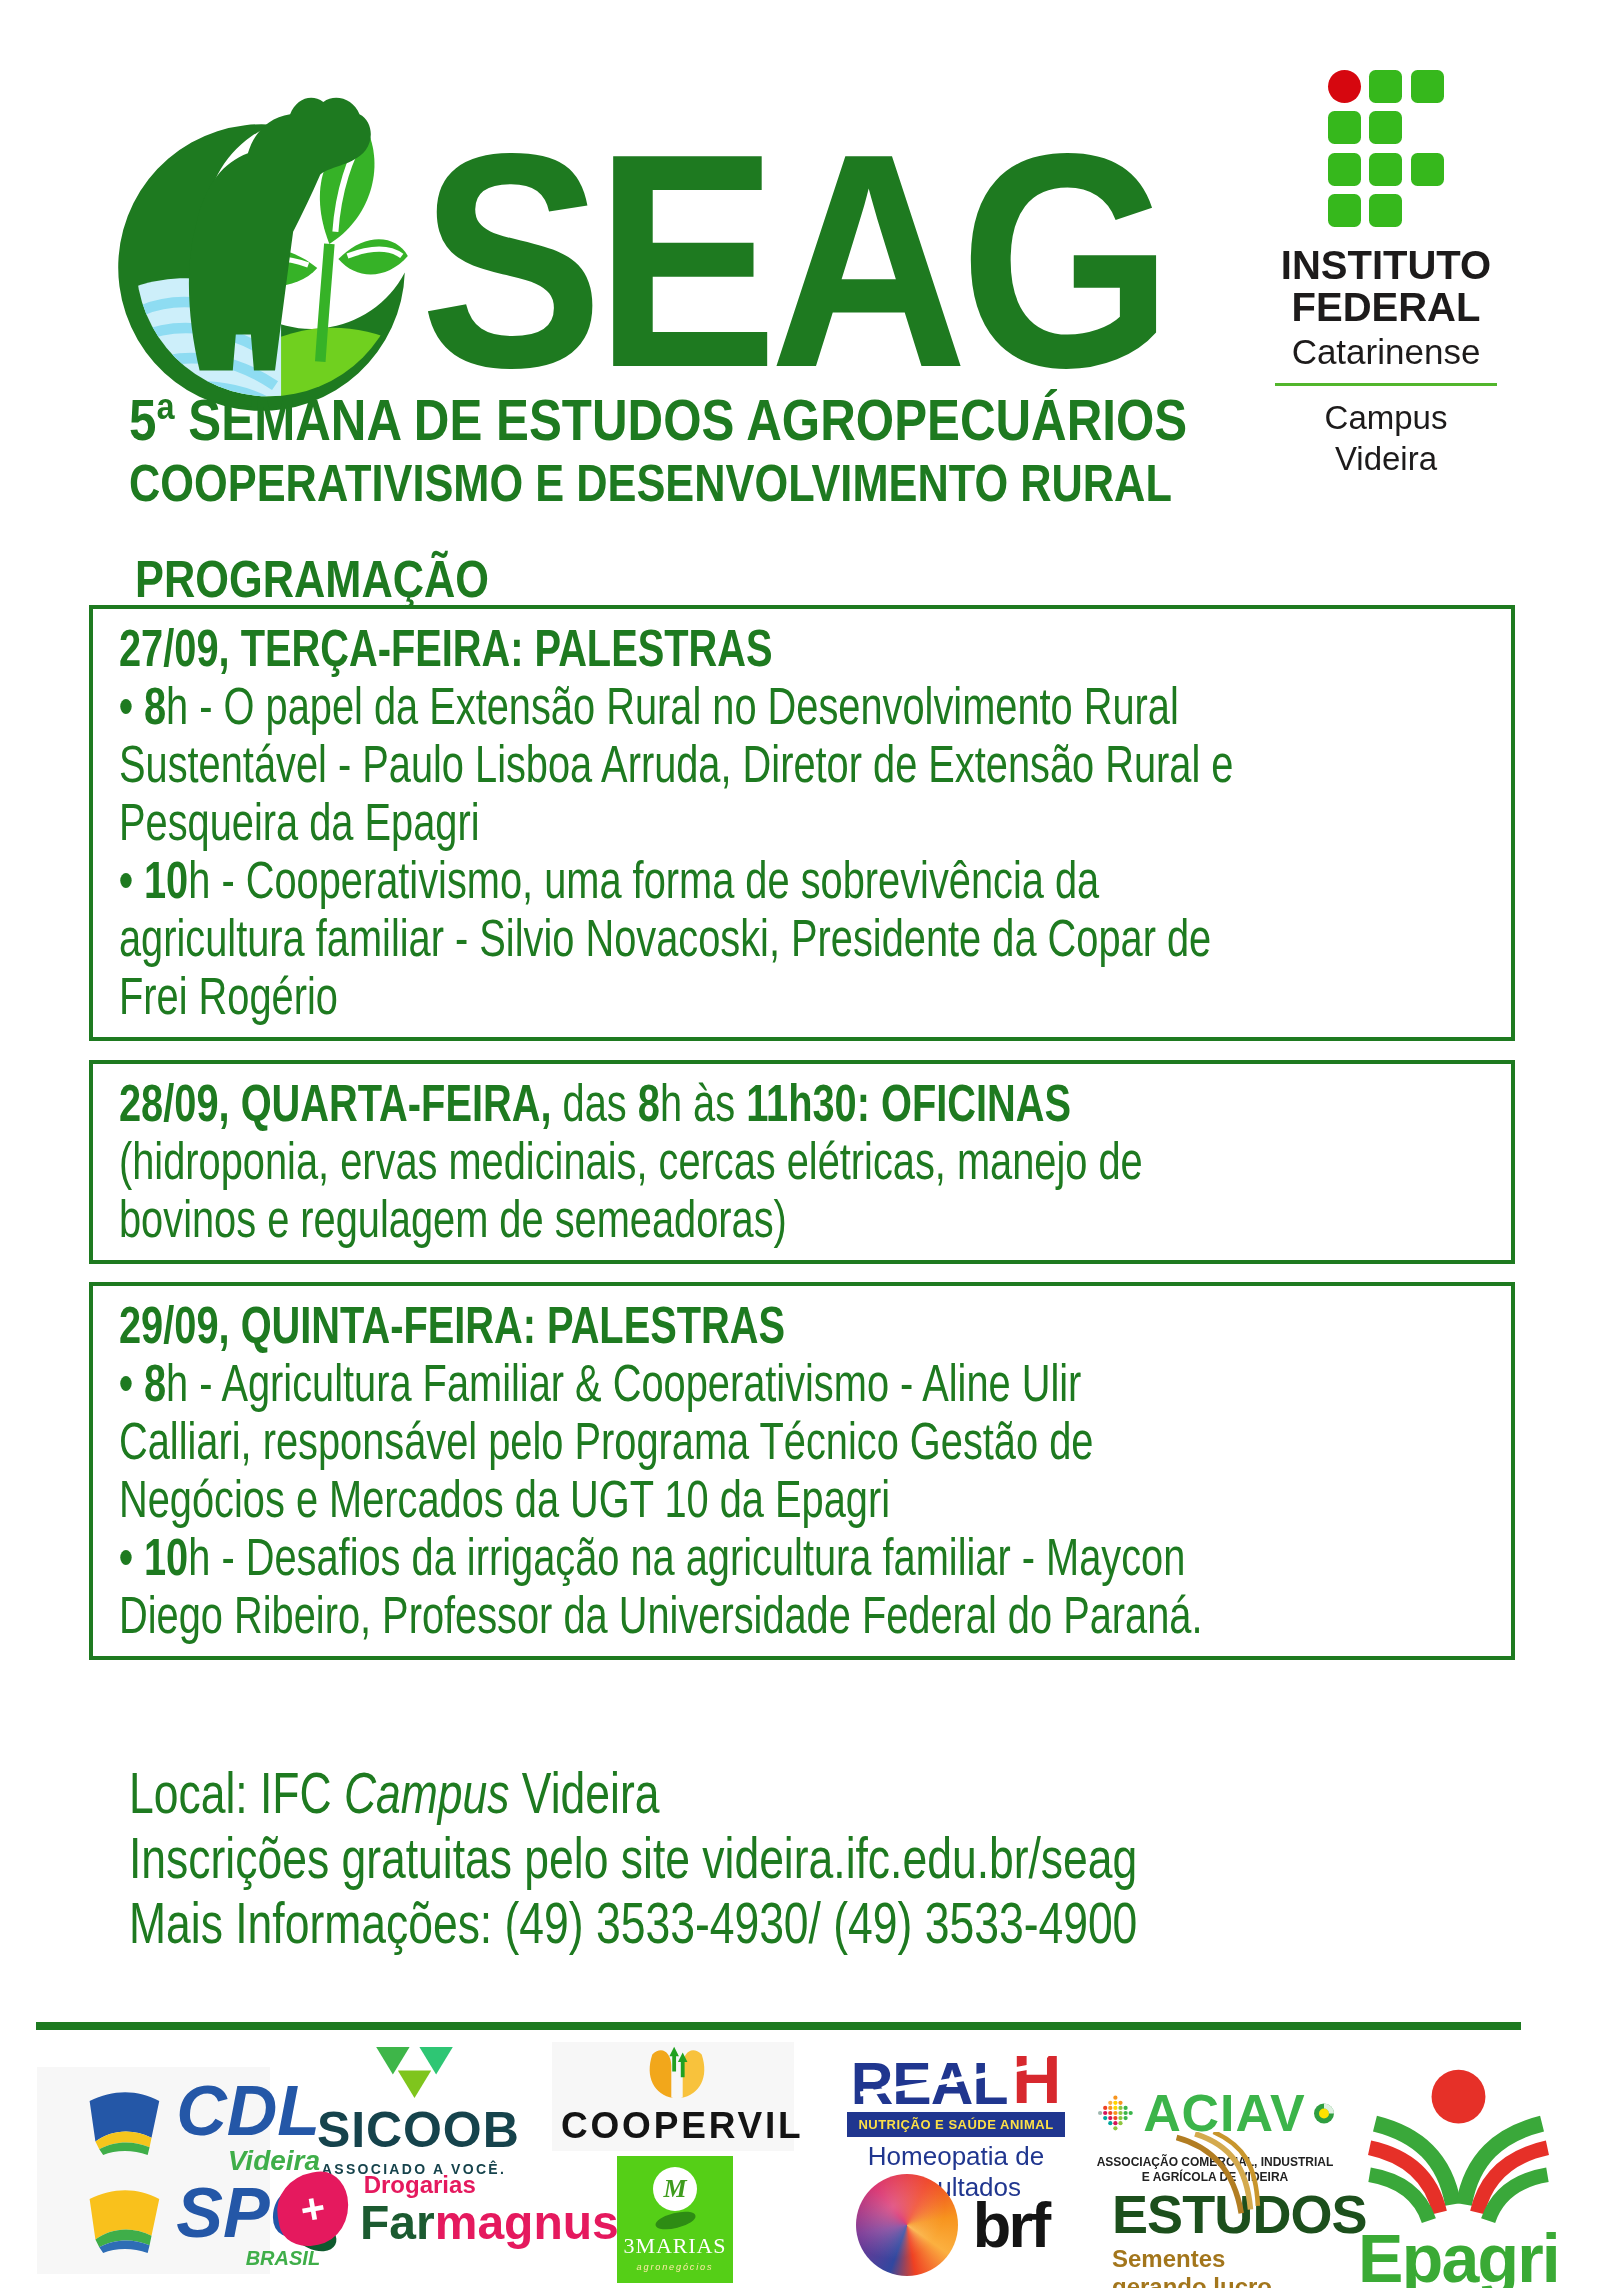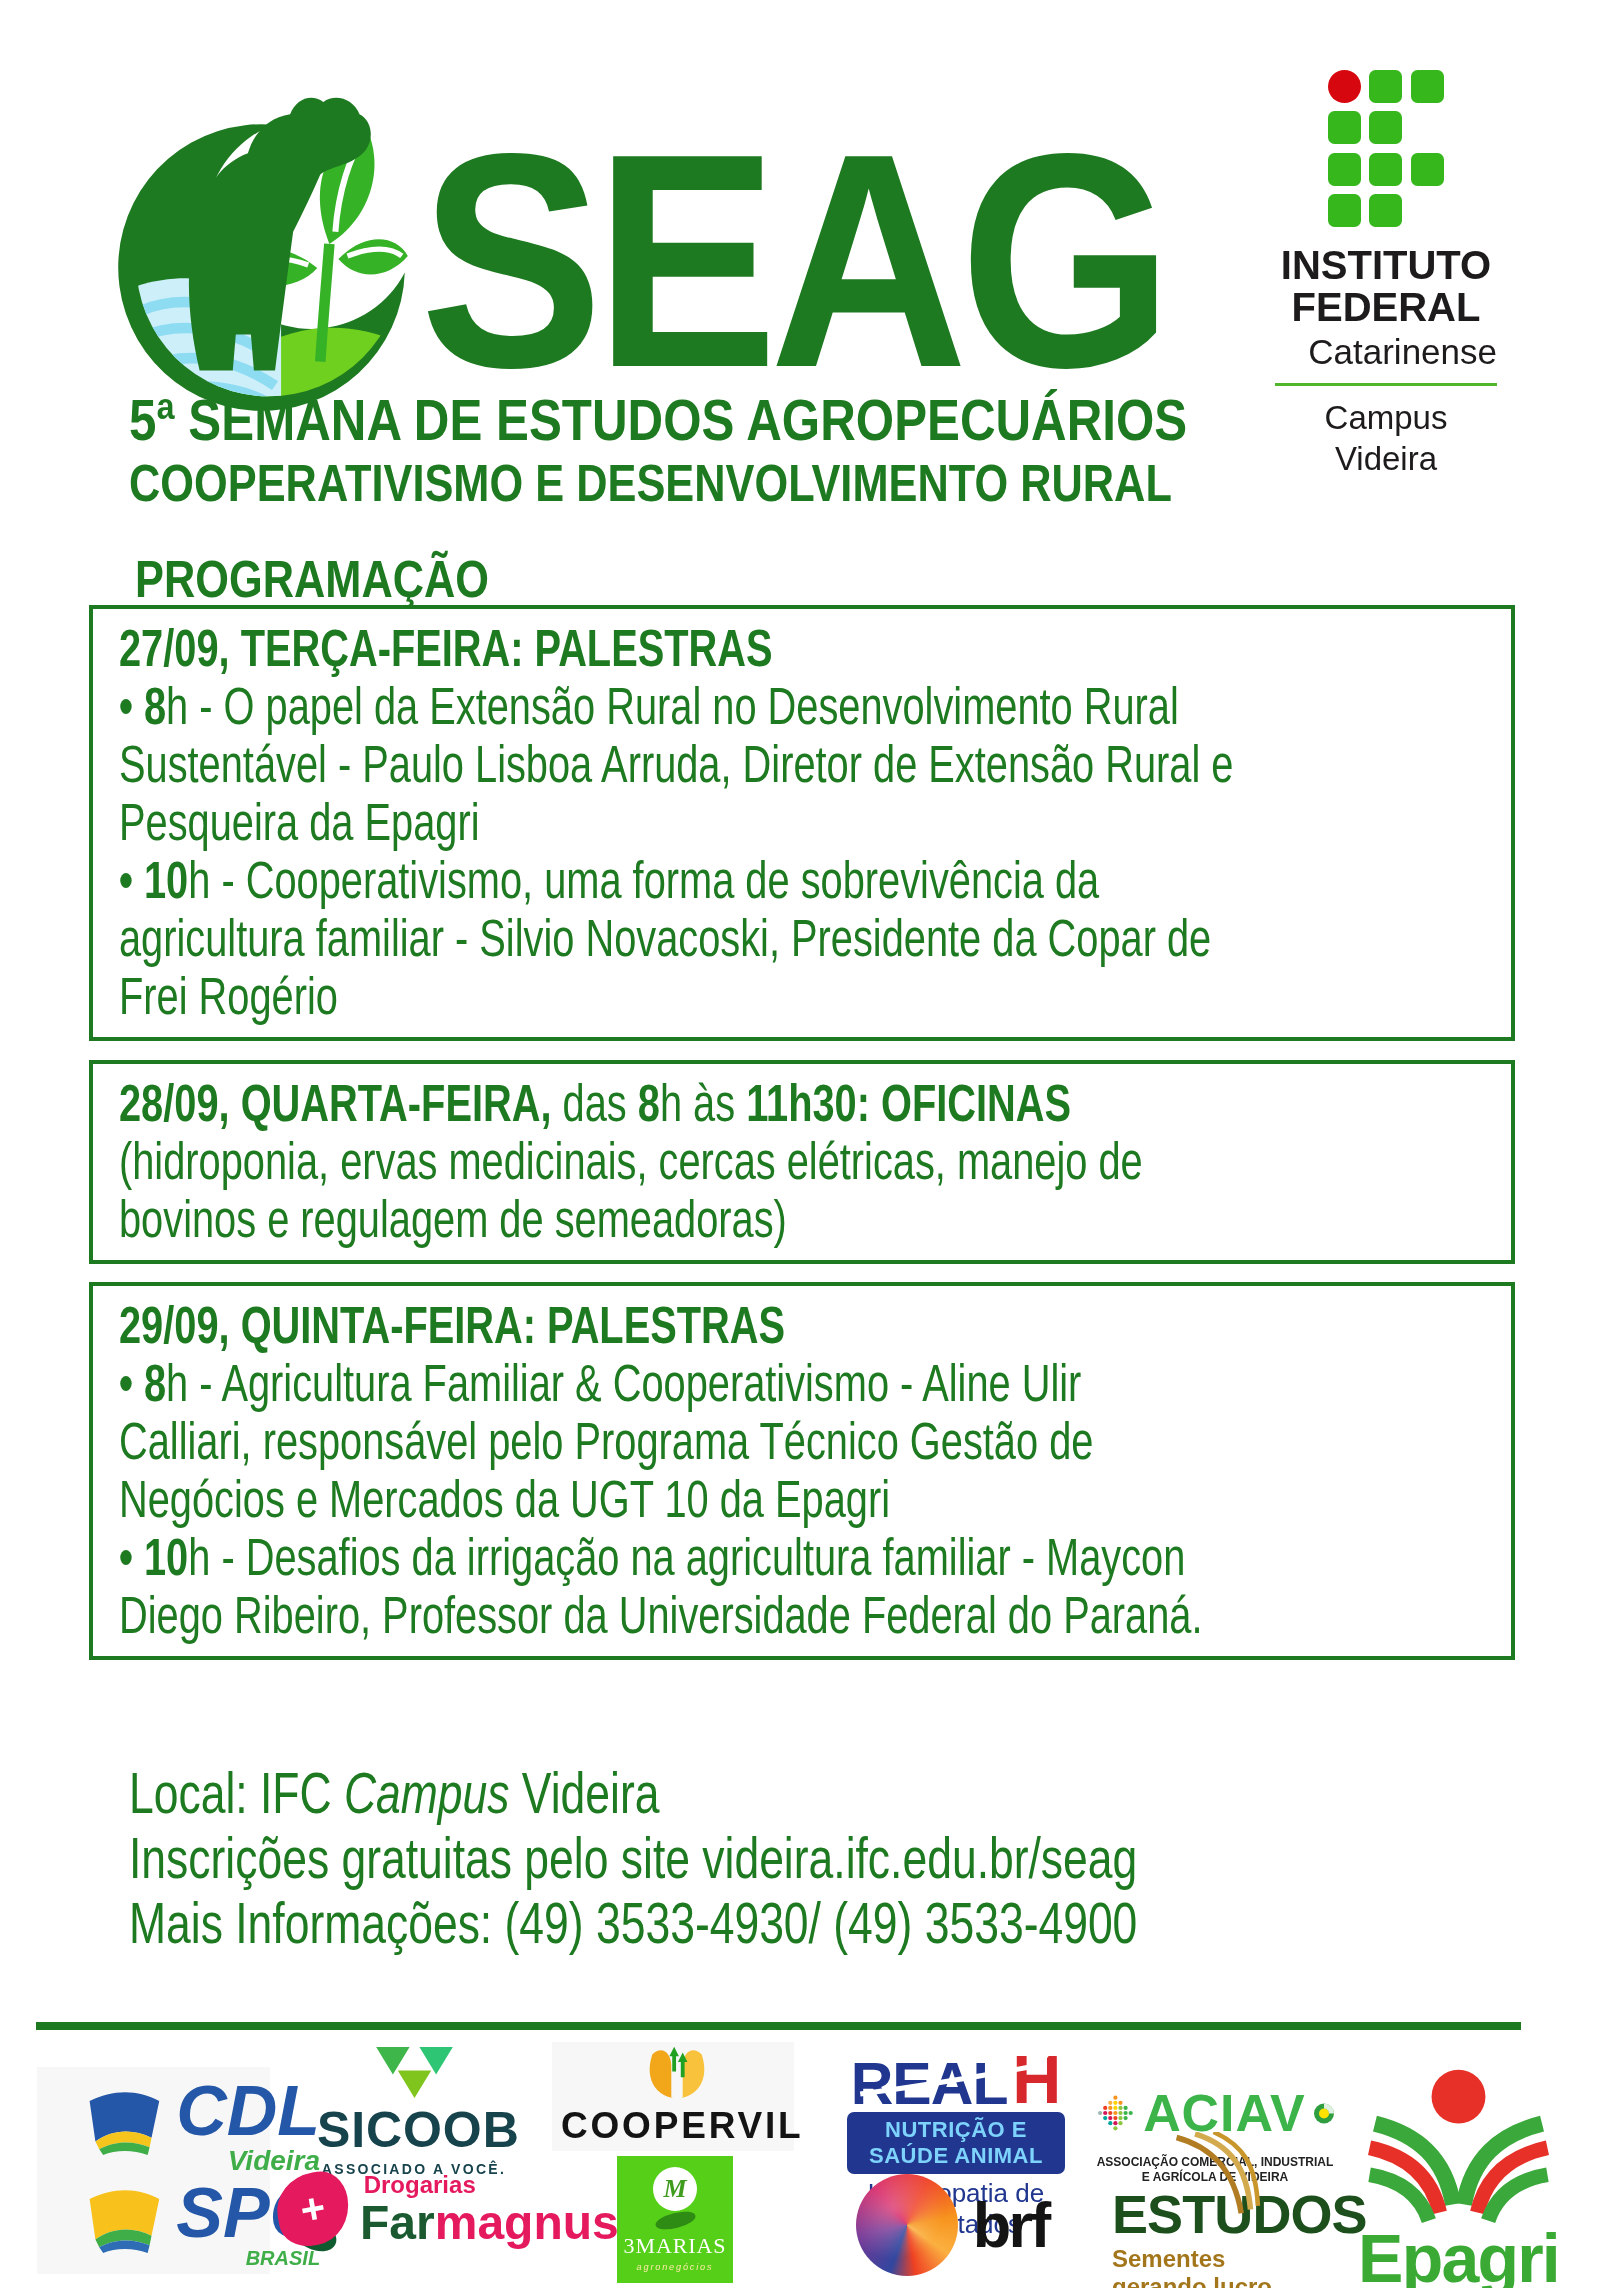--- a/index.html
+++ b/index.html
@@ -19,21 +19,21 @@
              transform:scaleX(.85);transform-origin:left top;white-space:nowrap;}
 
   
   .if-block{position:absolute;top:70px;left:1275px;width:222px;text-align:center;color:#1d1b1b;}
   .if-grid{display:grid;grid-template-columns:repeat(3,33px);grid-auto-rows:33px;gap:8.3px;
            width:116px;margin:0 auto 18.5px auto;}
   .if-sq{background:#36b81c;border-radius:6.5px;}
   .if-dot{background:#d6070f;border-radius:50%;}
   .if-empty{background:transparent;}
   .if-l1,.if-l2{font-size:40px;font-weight:bold;line-height:1.04;letter-spacing:0;}
-  .if-l3{font-size:35px;margin-top:3.7px;text-align:right;}
+  .if-l3{font-size:35px;margin-top:3.7px;}
   .if-divider{height:2.8px;background:#52b62c;width:222px;margin:11px auto 11px auto;}
   .if-campus{font-size:33px;line-height:1.25;}
 
   
   .prog-heading{position:absolute;top:550px;left:135px;font-size:51px;font-weight:bold;
                 transform:scaleX(.85);transform-origin:left top;white-space:nowrap;}
   .boxes{position:absolute;top:605px;left:89px;width:1426px;}
   .box{border:4.6px solid #1e7a20;padding:11px 26px;margin-bottom:18.5px;box-sizing:border-box;}
   .condense{transform:scaleX(.78);transform-origin:left top;}
   .line{margin:0;font-size:51px;line-height:58px;white-space:nowrap;}
@@ -80,22 +80,22 @@
             font-style:italic;font-size:26px;color:#3f9c1e;}
   .tm-leaf{width:41px;height:14.8px;background:#2e8c14;border-radius:50%;transform:rotate(-14deg);margin:1.8px 0 5.5px 0;}
   .tm-name{font-family:"Liberation Serif",serif;font-size:22px;color:#fff;letter-spacing:0.9px;}
   .tm-tag{font-size:9.2px;color:#ffe9a8;letter-spacing:1.8px;margin-top:2.8px;font-style:italic;}
 
   .realh{width:218px;text-align:center;}
   .real-lockup{position:relative;display:flex;align-items:flex-end;justify-content:center;line-height:.85;}
   .real-name{font-size:59px;font-weight:bold;color:#20368f;letter-spacing:-0.9px;}
   .real-h{font-size:68px;font-weight:bold;color:#d7282e;margin-left:4.6px;}
   .real-arrow{position:absolute;left:0;top:0;width:100%;height:100%;pointer-events:none;}
-  .real-band{background:#20368f;color:#7dd3fc;font-size:22px;font-weight:bold;letter-spacing:0.5px;
-             padding:4.6px 3.7px;margin-top:3.7px;border-radius:7px;}
+  .real-band{background:#20368f;color:#fde047;font-size:13px;font-weight:bold;letter-spacing:0.5px;
+             padding:4.6px 3.7px;margin-top:3.7px;}
   .real-tag{font-size:26px;color:#20368f;margin-top:4.6px;}
 
   .brf{display:flex;align-items:center;gap:14.8px;}
   .brf-globe{width:102px;height:102px;border-radius:50%;
      background:radial-gradient(circle at 36% 32%,rgba(255,255,255,.3),rgba(255,255,255,0) 55%),
      conic-gradient(from 200deg,#31479f,#7a3694 60deg,#d4145a 120deg,#ef4123 185deg,#f7941e 240deg,#fbb040 285deg,#ef4123 330deg,#31479f 360deg);}
   .brf-name{font-size:63px;font-weight:bold;color:#141414;letter-spacing:-2.8px;line-height:1;}
 
   .aciav{width:240px;}
   .aciav-row{display:flex;align-items:center;gap:7.4px;}

